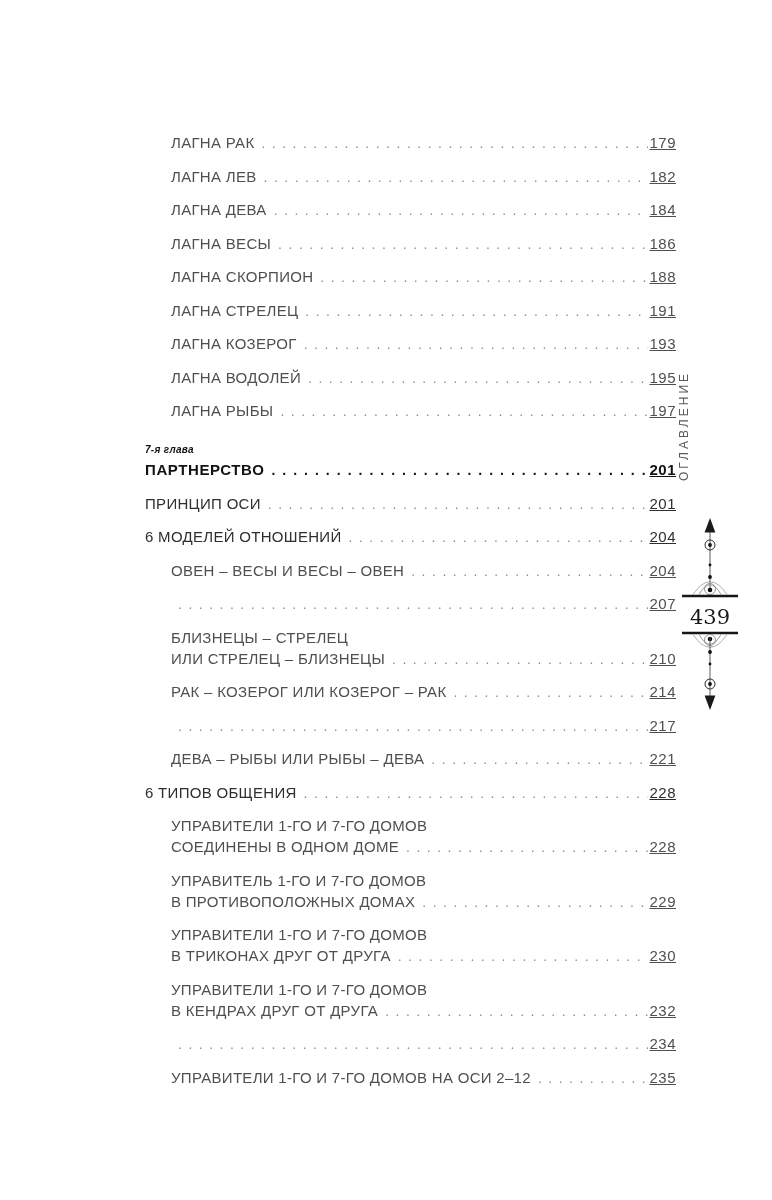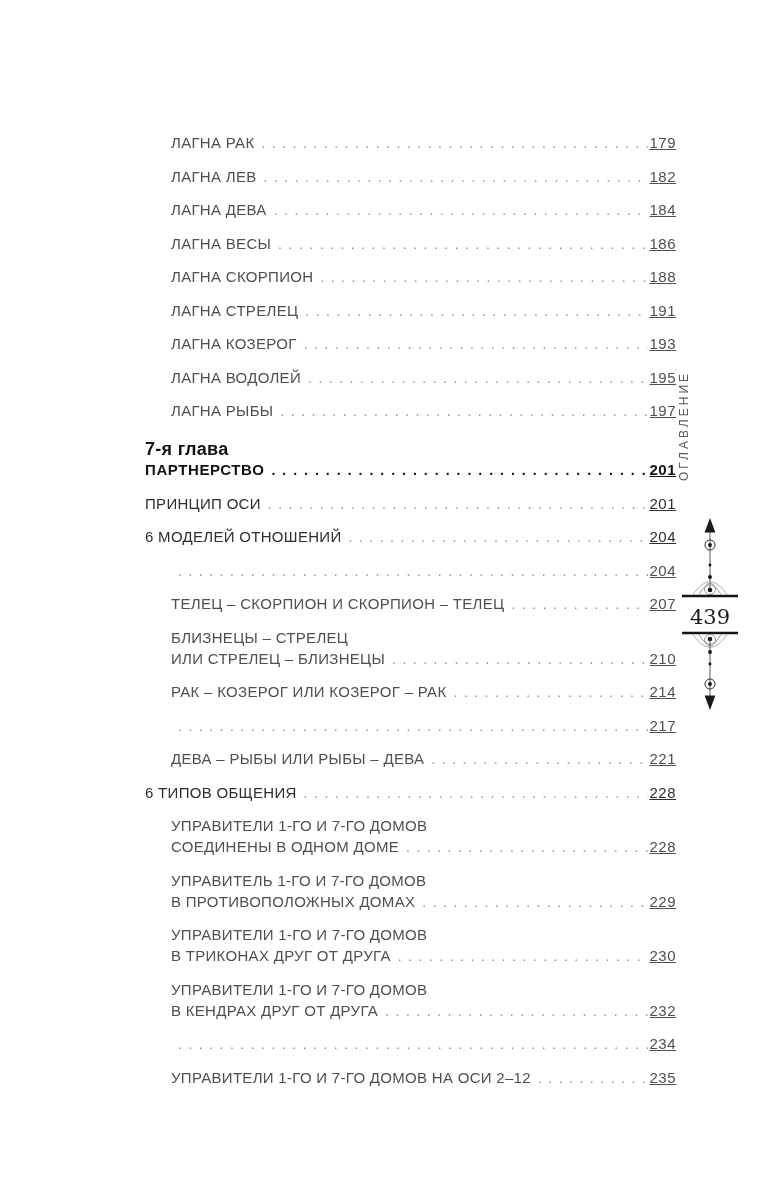--- a/index.html
+++ b/index.html
@@ -31,22 +31,22 @@
   }
   .entry.lvl1 .line{color:var(--ink-l1);}
   .entry .title{flex:0 0 auto;}
   .entry .leader{
     flex:1 1 auto;overflow:hidden;white-space:nowrap;
     color:var(--ink-dots);font-size:14px;letter-spacing:6.5px;
     margin-left:7px;margin-right:1px;
   }
   .entry .page-num{flex:0 0 auto;letter-spacing:0.5px;text-decoration:underline;}
   .entry .kicker{
-    font-size:18px;font-weight:700;color:var(--ink-bold);
-    line-height:19px;letter-spacing:0.3px;
+    font-size:10px;font-weight:700;color:var(--ink-bold);
+    line-height:19px;letter-spacing:0.3px;font-style:italic;
   }
   .entry.bold .line{color:var(--ink-bold);font-weight:700;letter-spacing:0.6px;}
   .entry.bold .leader{color:var(--ink-bold);font-weight:700;letter-spacing:7px;}
   .entry.gap-before{margin-top:18px;}
 
   
   .margin-caption{
     position:absolute;left:619px;top:417px;width:130px;height:18px;
     transform:rotate(-90deg);
     font-size:12px;letter-spacing:3px;color:var(--ink-caption);
@@ -143,27 +143,27 @@
       </div>
       <div class="entry lvl1">
         <div class="line">
           <span class="title">6 МОДЕЛЕЙ ОТНОШЕНИЙ</span>
           <span class="leader">..........................................................................................</span>
           <span class="page-num">204</span>
         </div>
       </div>
       <div class="entry lvl2">
         <div class="line">
+          <span class="title">ОВЕН – ВЕСЫ И ВЕСЫ – ОВЕН</span>
           <span class="leader">..........................................................................................</span>
           <span class="page-num">204</span>
         </div>
       </div>
       <div class="entry lvl2">
         <div class="line">
-          <span class="title">ТЕЛЕЦ – СКОРПИОН И СКОРПИОН – ТЕЛЕЦ</span>
           <span class="leader">..........................................................................................</span>
           <span class="page-num">207</span>
         </div>
       </div>
       <div class="entry lvl2">
         <div class="line">
           <span class="title">БЛИЗНЕЦЫ – СТРЕЛЕЦ</span>
         </div>
         <div class="line">
           <span class="title">ИЛИ СТРЕЛЕЦ – БЛИЗНЕЦЫ</span>

